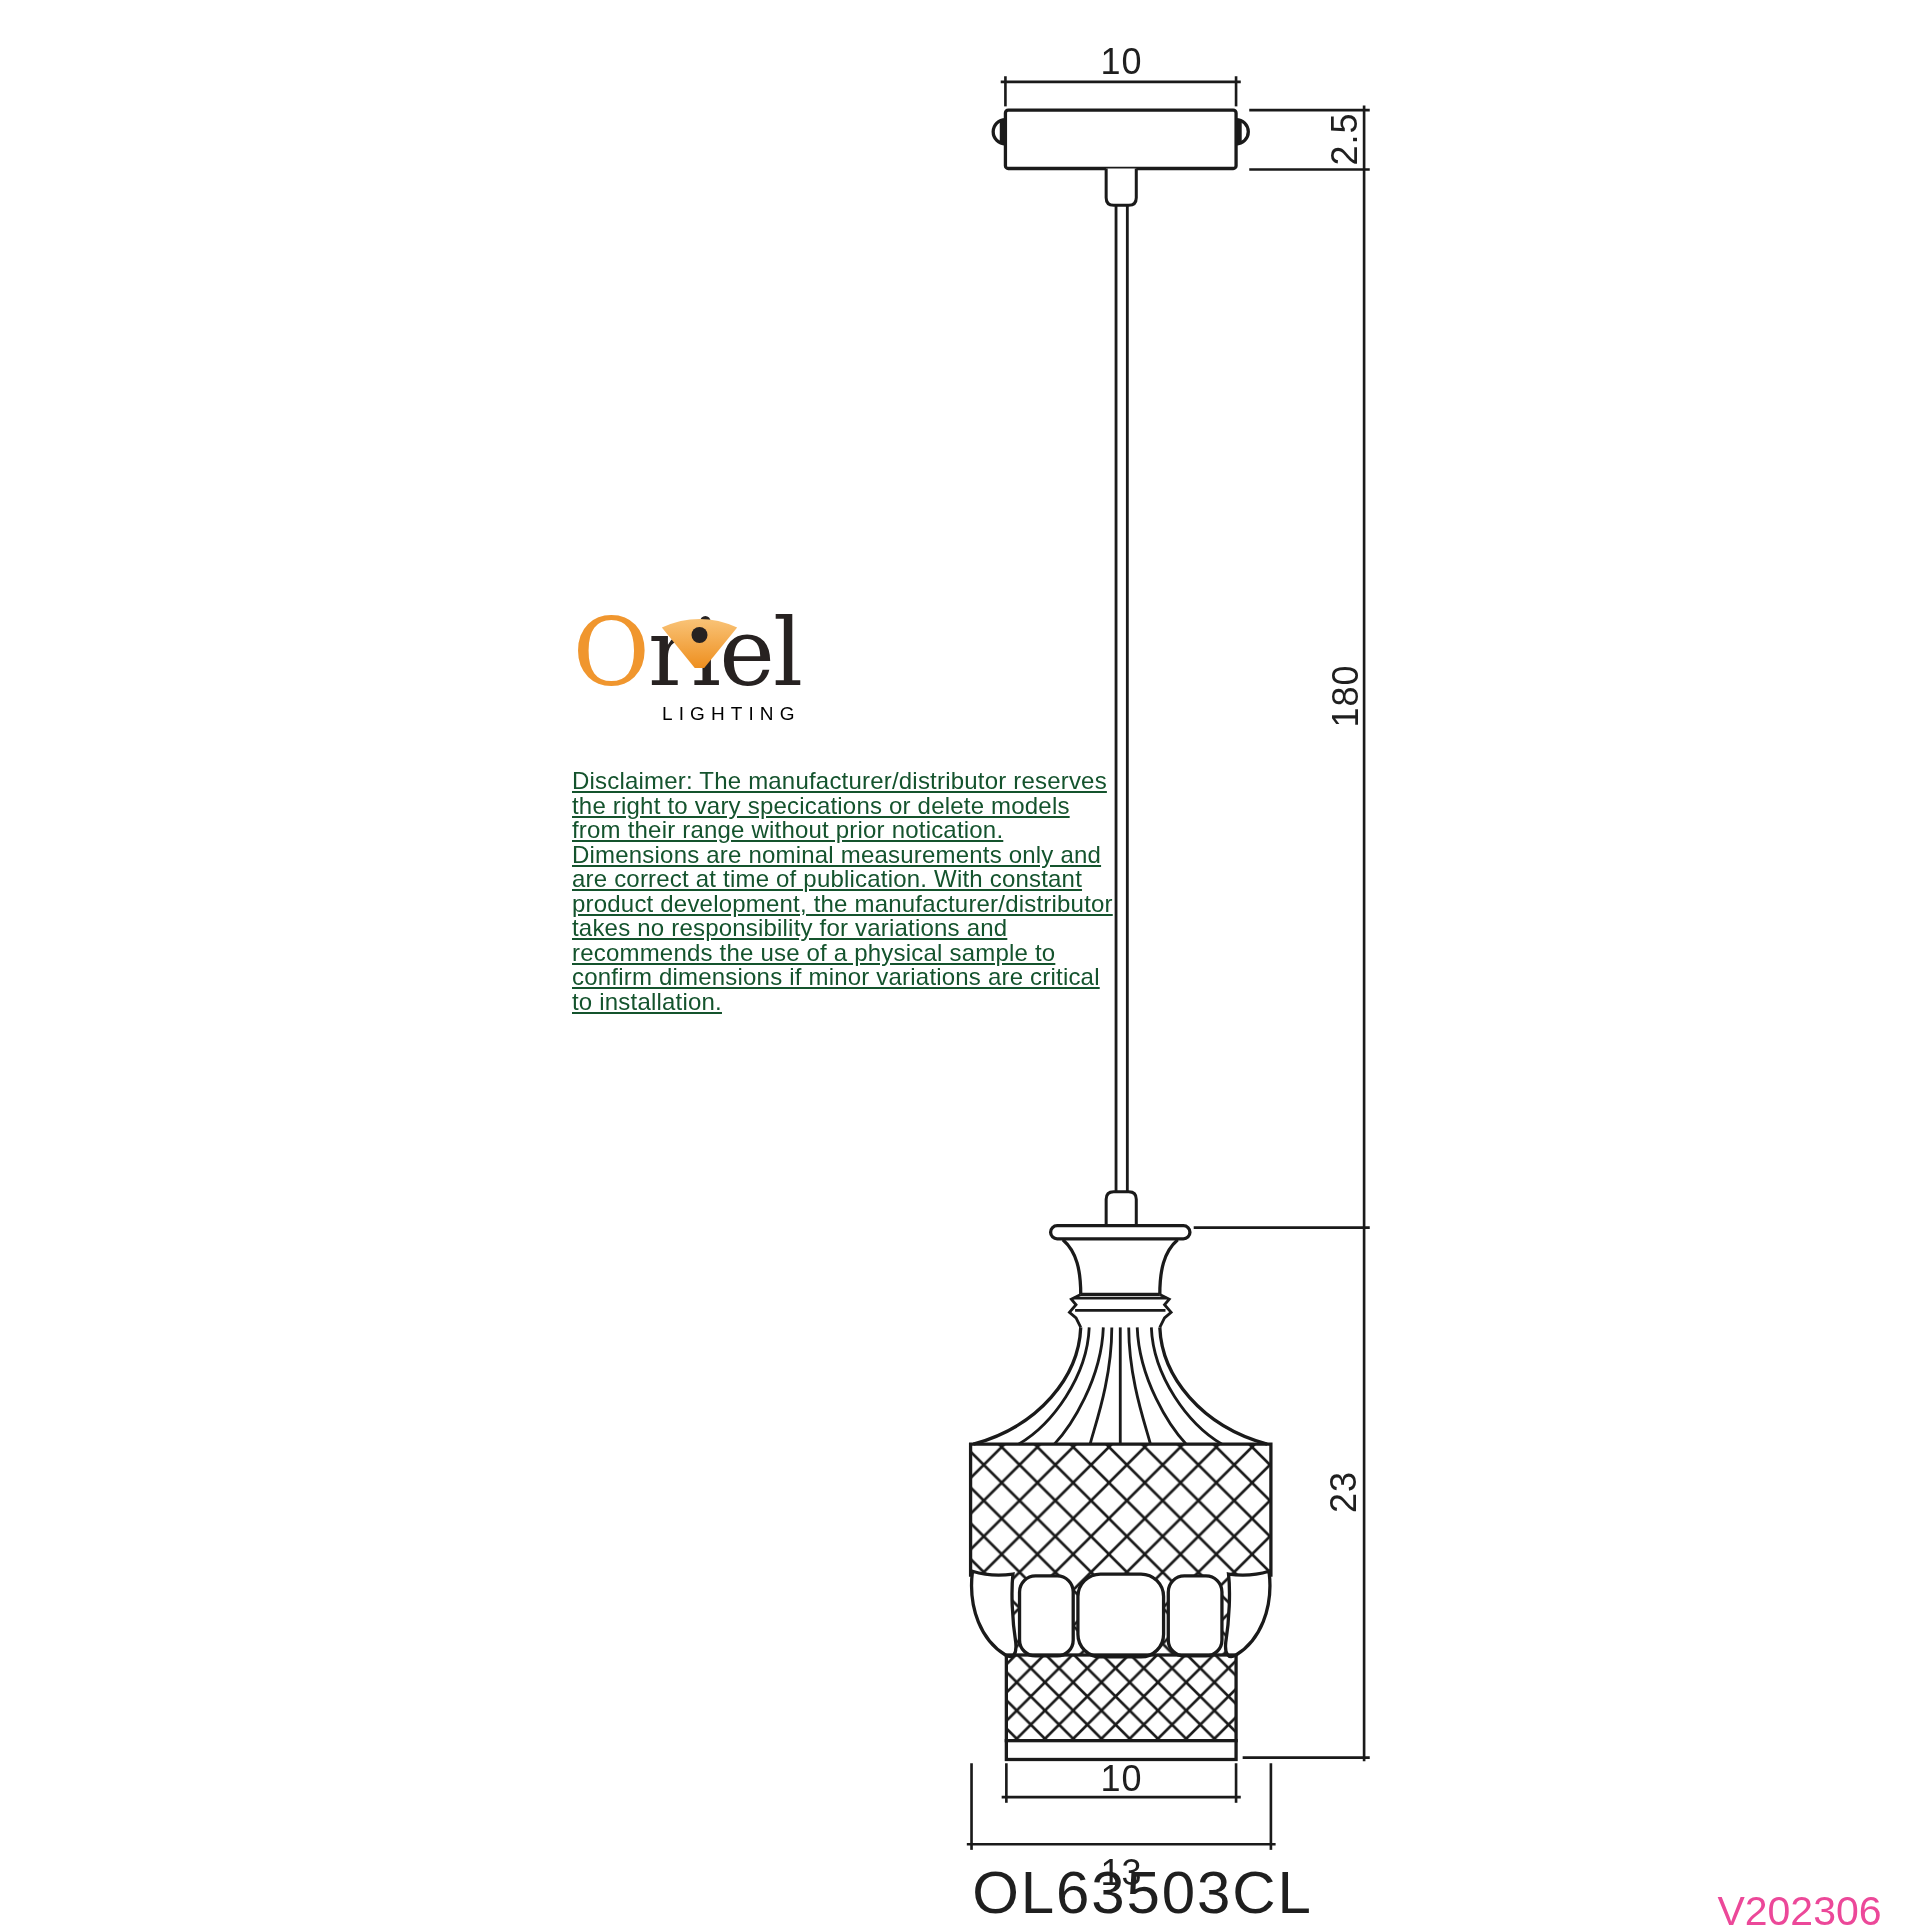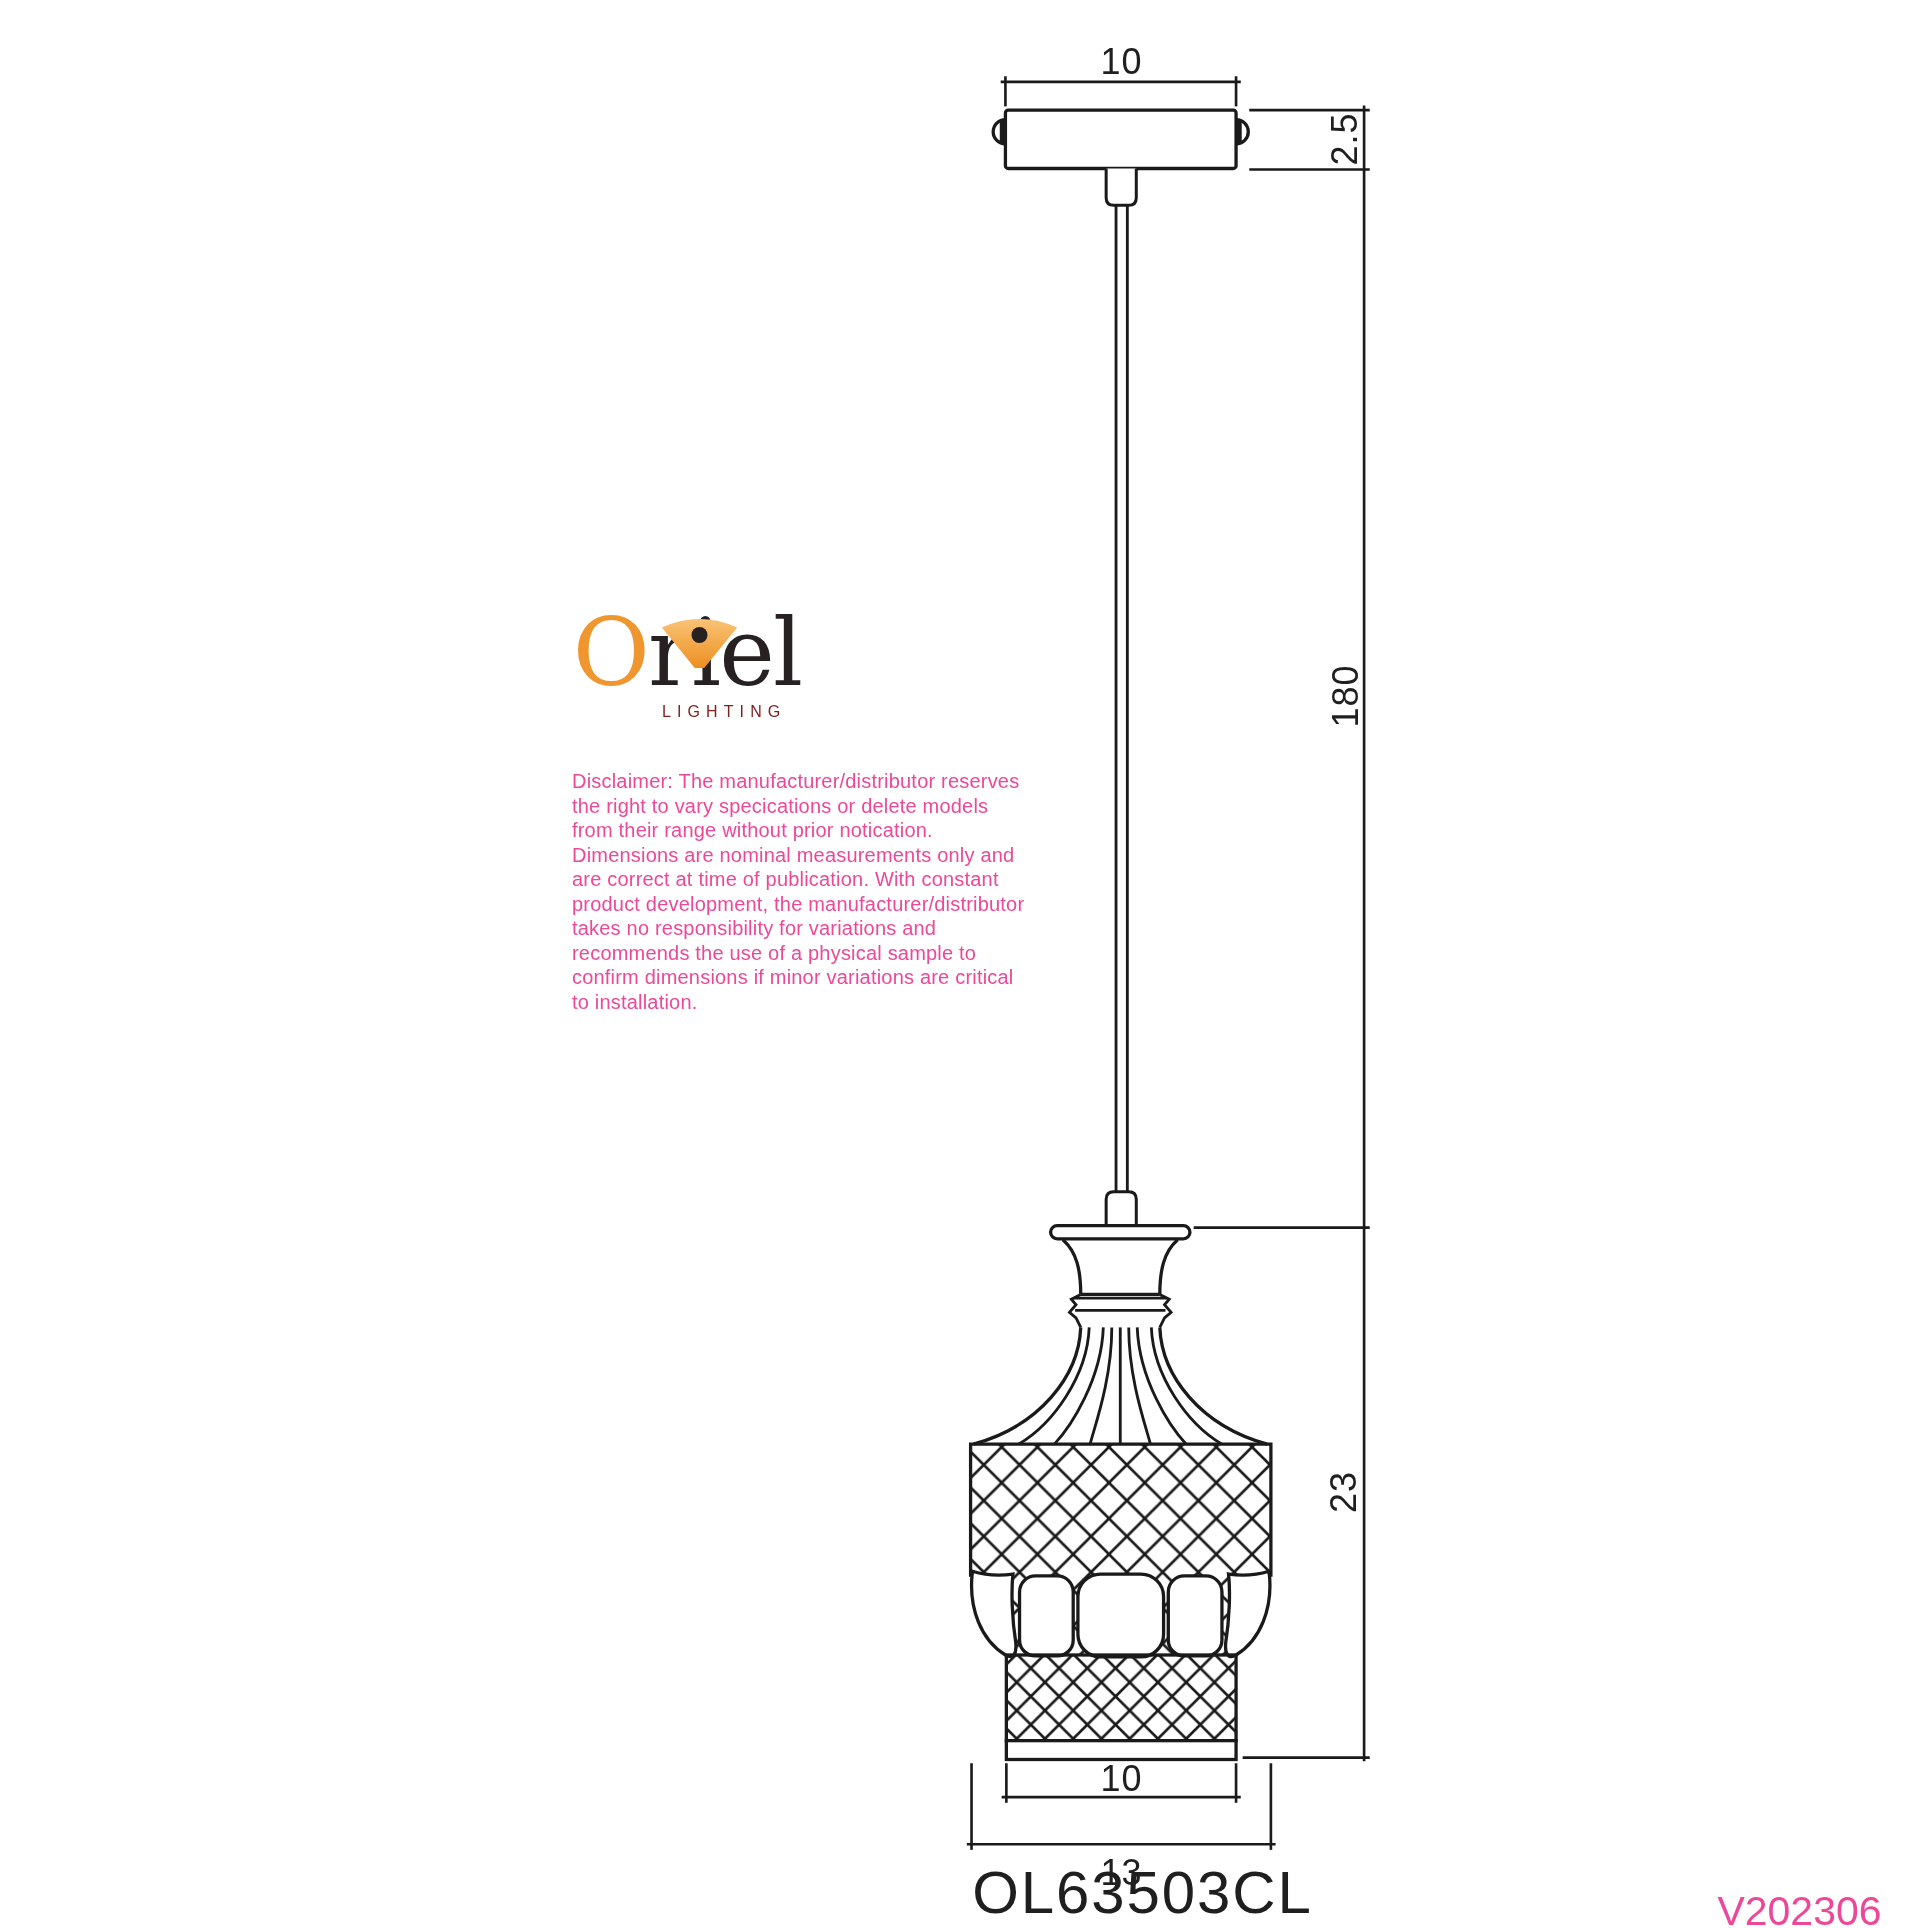--- a/index.html
+++ b/index.html
@@ -8,31 +8,31 @@
     font-family:"Liberation Sans", sans-serif;overflow:hidden;
   }
   #stage{position:absolute;left:0;top:16px;width:1928px;height:1928px;border-radius:32px;}
   svg.drawing{position:absolute;left:0;top:0;}
   .txt{position:absolute;color:#1f1f1f;}
   .dim-h{font-size:36px;text-align:center;letter-spacing:0.9px;}
   .dim-v{font-size:36px;transform:translate(-50%,-50%) rotate(-90deg);white-space:nowrap;letter-spacing:0.9px;}
   .model-code{font-size:60px;text-align:center;letter-spacing:1.9px;}
   .version{font-size:41px;color:#ec4899;text-align:center;}
   .disclaimer{
-    font-size:20px;line-height:24.5px;white-space:pre-line;color:#ec4899;
-    width:546px;letter-spacing:0.2px;
+    font-size:24px;line-height:24.5px;white-space:pre-line;color:#14532d;
+    width:546px;letter-spacing:0.2px;text-decoration:underline;
   }
   .logo{position:absolute;left:569px;top:593px;width:245px;height:127px;}
   .logo .word{position:absolute;left:3.8px;top:-13px;font-family:"DejaVu Serif", serif;font-size:94px;line-height:113px;letter-spacing:-1.9px;}
   .logo .o{color:#F0962E;}
   .logo .riel{color:#272221;}
   .logo .cone{position:absolute;left:90px;top:5.6px;}
   .logo .subtitle{
     position:absolute;left:93px;top:94px;font-family:"Liberation Sans", sans-serif;
-    font-size:16px;letter-spacing:6.1px;color:#7f1d1d;font-weight:400;
+    font-size:19px;letter-spacing:6.1px;color:#000000;font-weight:400;
   }
 </style>
 </head>
 <body>
 
 <div id="stage">
 
   <svg class="drawing" width="1928" height="1928" viewBox="0 0 2048 2048">
     <defs>
       <pattern id="xh1" width="38" height="38" patternUnits="userSpaceOnUse">

